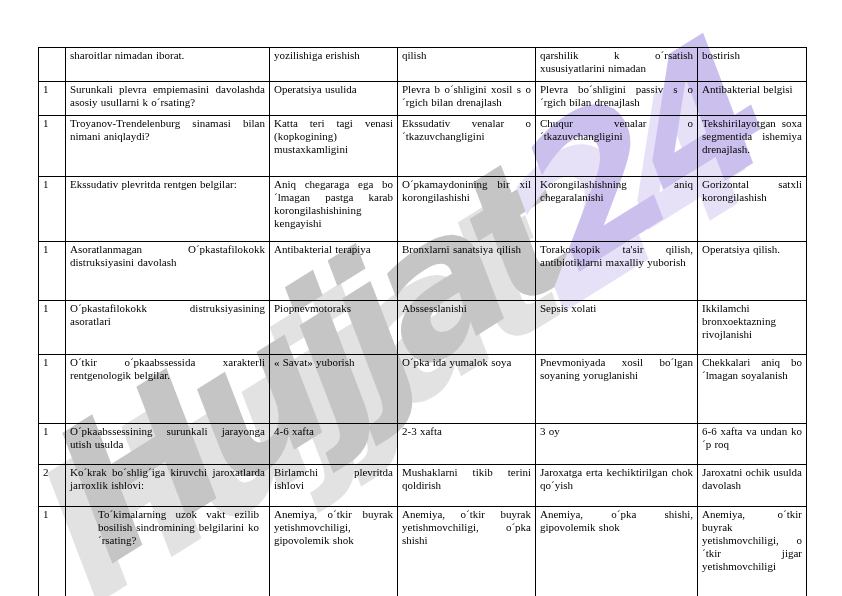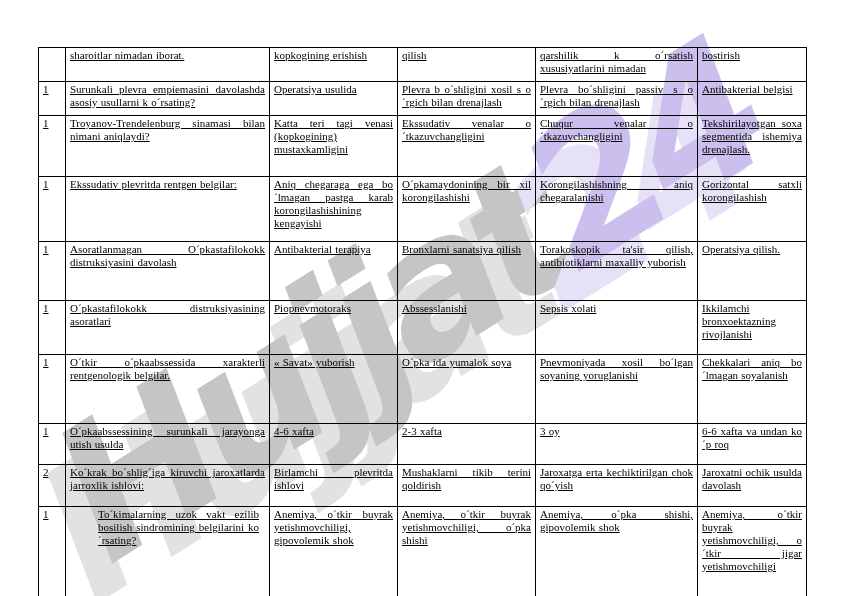--- a/index.html
+++ b/index.html
@@ -29,21 +29,20 @@
   }
   td{
     border:1px solid #000;
     vertical-align:top;
     padding:1px 4px 2px 4px;
     font-size:11px;line-height:13px;
     text-align:justify;
     color:#000;
     overflow:hidden;
     word-spacing:0.5px;
-    text-decoration:underline;
   }
   td:first-child{text-align:left;padding-left:4px;}
   col.c-num{width:27px;}
   col.c-q{width:204px;}
   col.c-a{width:128px;}
   col.c-b{width:138px;}
   col.c-c{width:162px;}
   col.c-d{width:109px;}
   tbody tr:nth-child(1) td{height:30px;}
   tbody tr:nth-child(2) td{height:30px;}
@@ -73,21 +72,21 @@
           <col class="c-q">
           <col class="c-a">
           <col class="c-b">
           <col class="c-c">
           <col class="c-d">
       </colgroup>
       <tbody>
           <tr>
             <td></td>
             <td>sharoitlar nimadan iborat.</td>
-            <td>kopkogining erishish</td>
+            <td>yozilishiga erishish</td>
             <td>qilish</td>
             <td>qarshilik k o´rsatish xususiyatlarini nimadan</td>
             <td>bostirish</td>
           </tr>
           <tr>
             <td>1</td>
             <td>Surunkali plevra empiemasini davolashda asosiy usullarni k o´rsating?</td>
             <td>Operatsiya usulida</td>
             <td>Plevra b o´shligini xosil s o´rgich bilan drenajlash</td>
             <td>Plevra bo´shligini passiv s o ´rgich bilan drenajlash</td>

